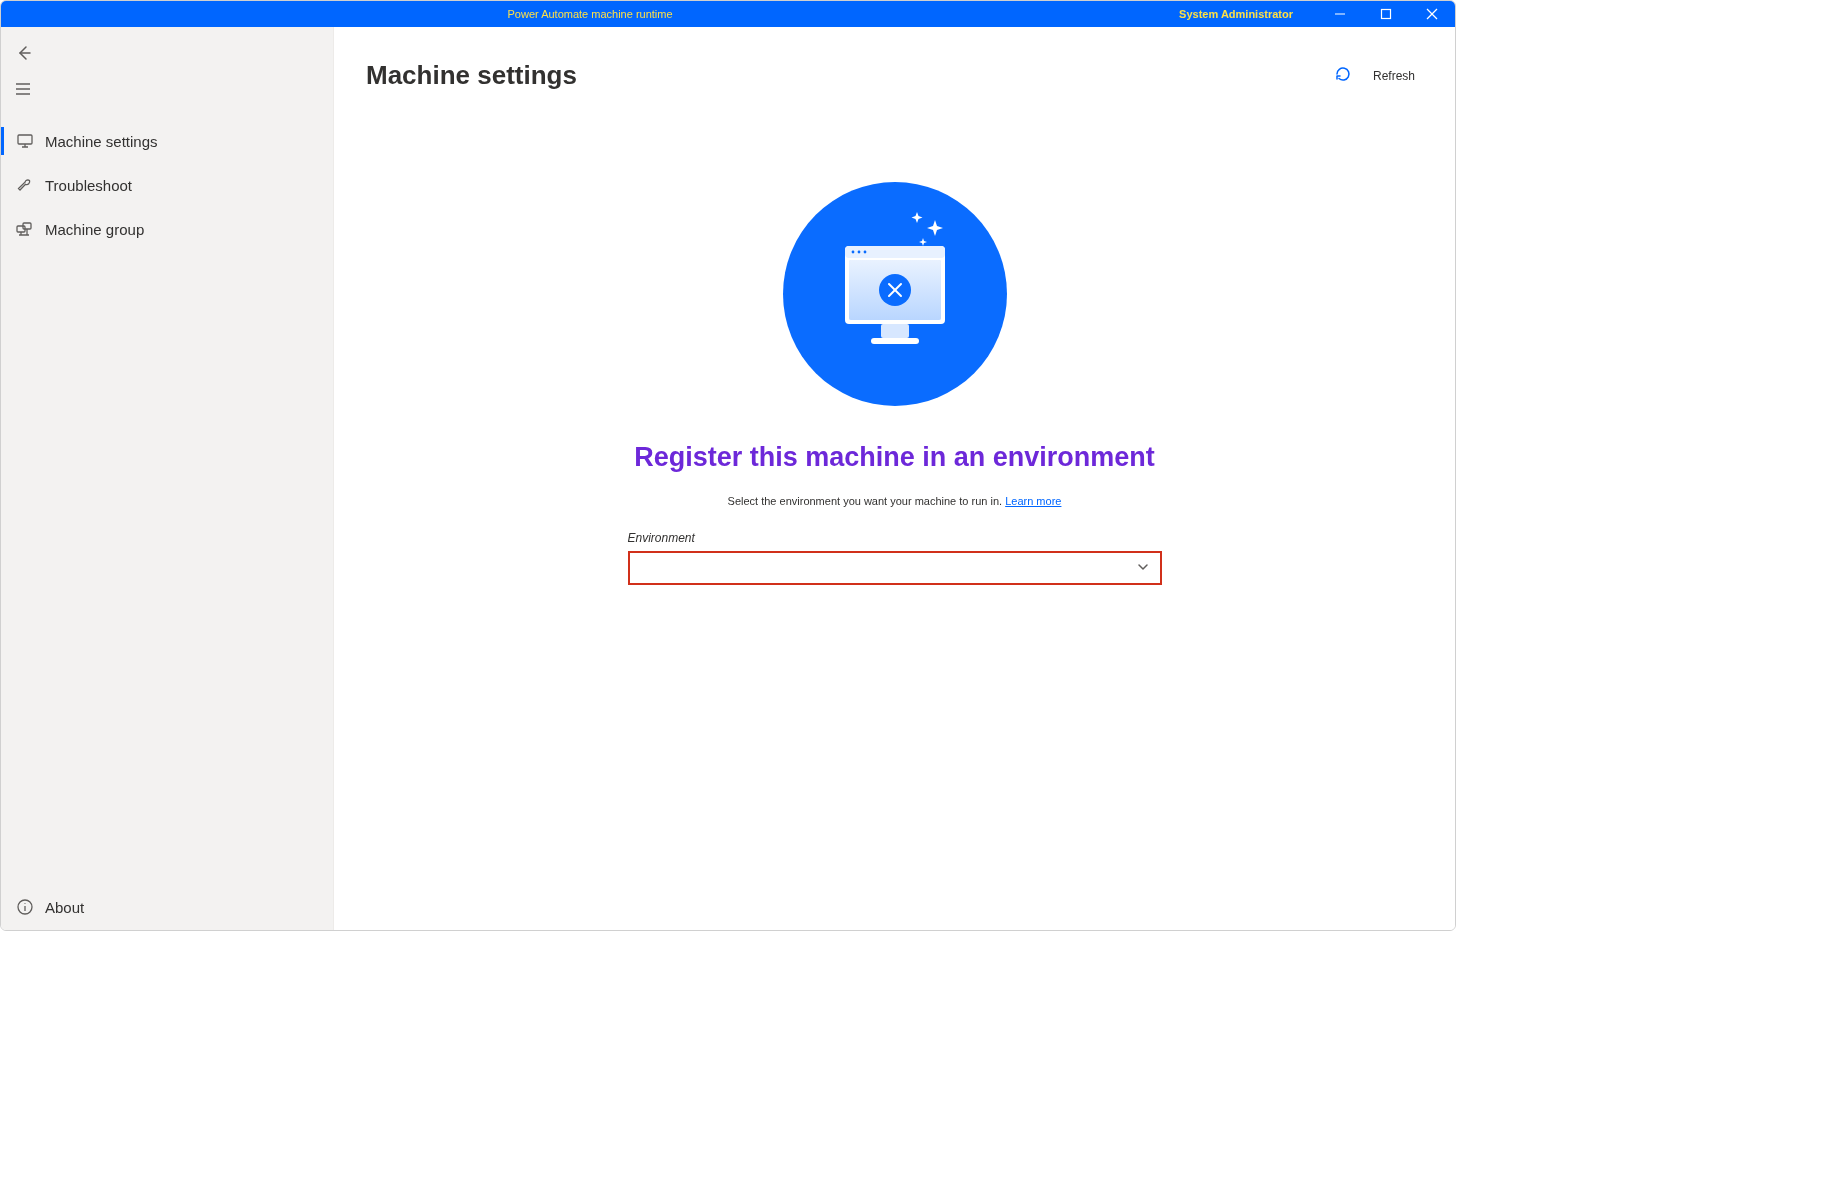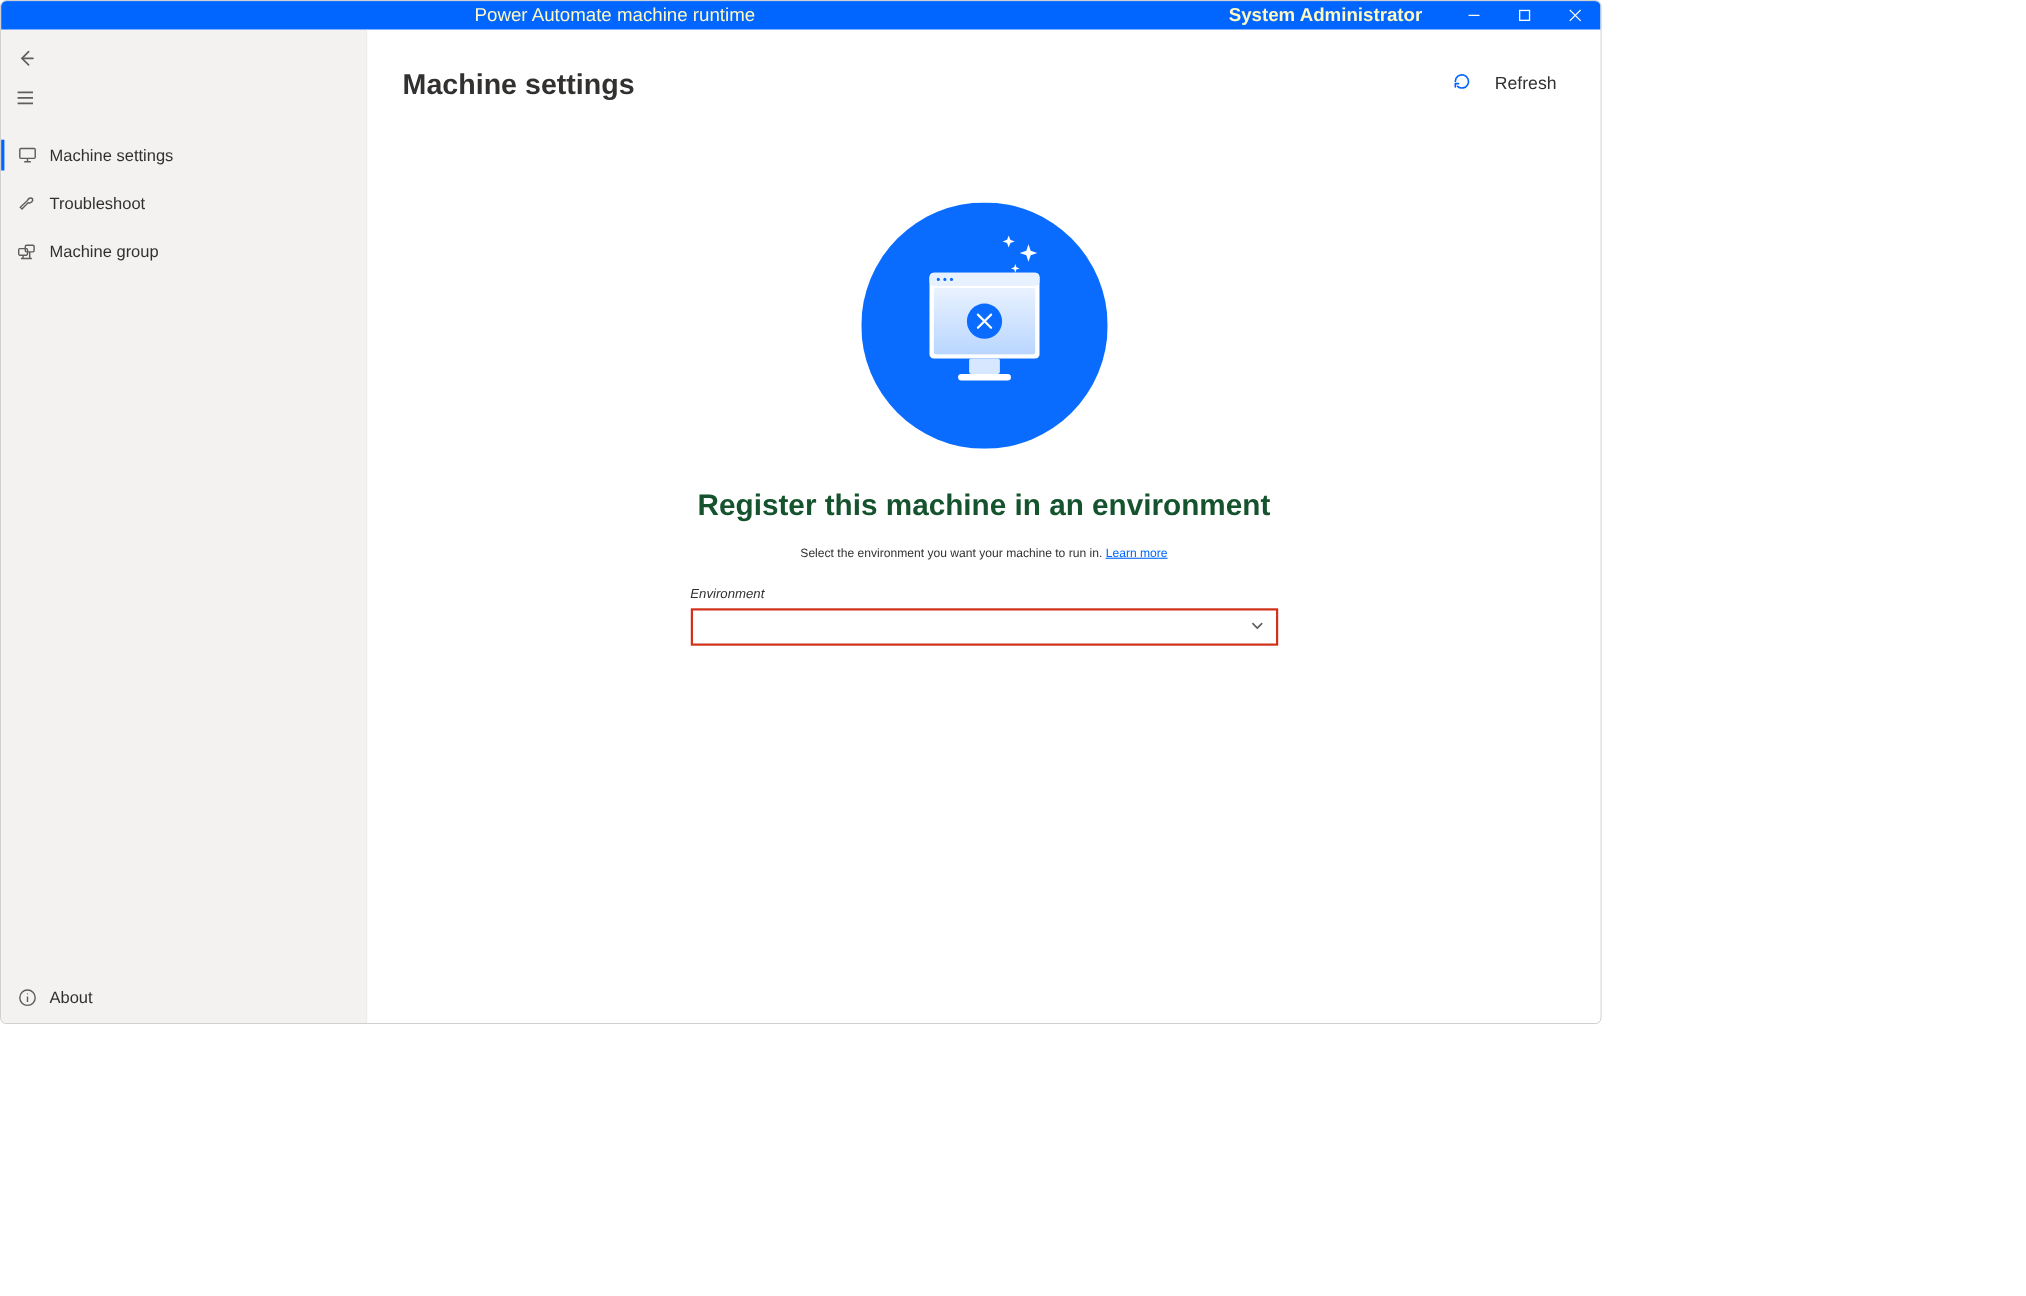--- a/index.html
+++ b/index.html
@@ -13,24 +13,24 @@
     overflow: hidden;
     border: 1px solid #d0d0d0;
     border-radius: 6px;
     display: flex;
     flex-direction: column;
   }
   
   .titlebar {
     height: 26px;
     background: #0066ff;
-    color: #fef9c3;
-    display: flex;
-    align-items: center;
-    font-size: 17px;
+    color: #fde047;
+    display: flex;
+    align-items: center;
+    font-size: 11px;
   }
   .titlebar-title {
     flex: 1;
     text-align: center;
     font-weight: 400;
   }
   .titlebar-user {
     font-weight: 600;
     margin-right: 24px;
   }
@@ -132,41 +132,41 @@
     font-weight: 600;
     color: #323130;
   }
   .refresh-btn {
     display: flex;
     align-items: center;
     gap: 21px;
     cursor: pointer;
     padding: 6px 8px;
     border-radius: 2px;
-    font-size: 16px;
+    font-size: 12px;
   }
   .refresh-btn svg { stroke: #0066ff; fill: none; stroke-width: 1.5; }
 
   .hero {
     margin-top: 90px;
     display: flex;
     flex-direction: column;
     align-items: center;
   }
 
   .hero-illustration {
     width: 224px;
     height: 224px;
   }
 
   .hero-title {
     margin-top: 36px;
     font-size: 27px;
     font-weight: 600;
-    color: #14532d;
+    color: #6d28d9;
     text-align: center;
   }
   .hero-sub {
     margin-top: 22px;
     font-size: 11px;
     color: #323130;
     text-align: center;
   }
   .hero-sub a {
     color: #0066ff;

